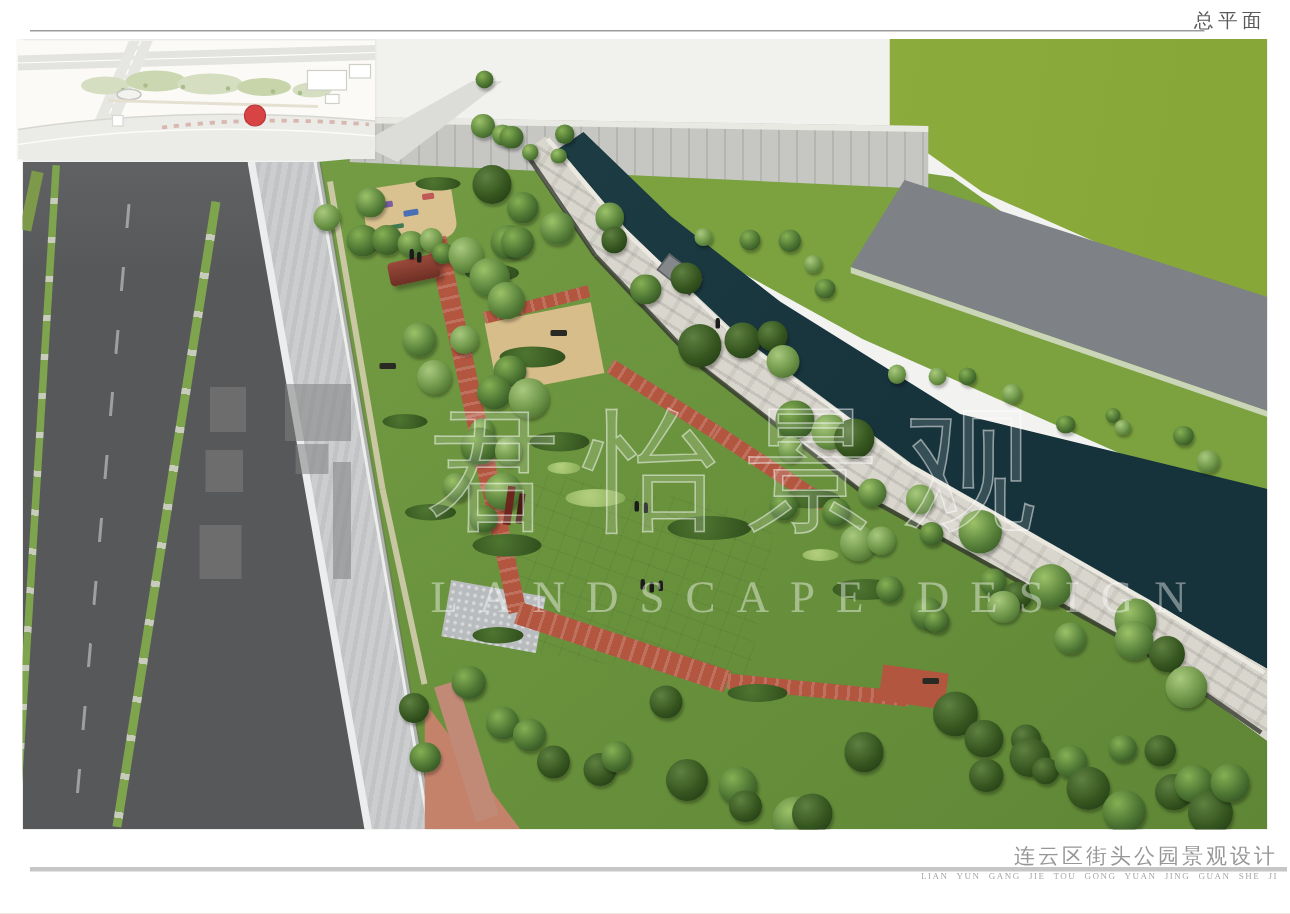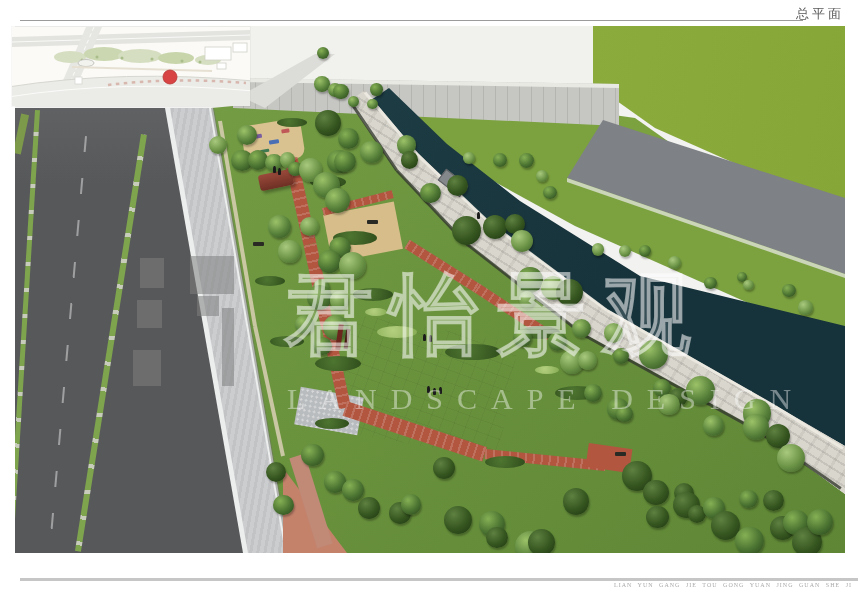--- a/index.html
+++ b/index.html
@@ -83,21 +83,21 @@
   .tree{position:absolute;border-radius:50%;box-shadow:1px 2px 2px rgba(0,0,0,.28);}
   .tree.t1{background:radial-gradient(circle at 35% 30%,#9cc268,#57803a 55%,#2e4d1e);}
   .tree.t2{background:radial-gradient(circle at 35% 30%,#86b054,#4a7231 55%,#27421a);}
   .tree.t3{background:radial-gradient(circle at 35% 30%,#a8c97e,#6b9346 55%,#3a5c26);}
   .tree.t4{background:radial-gradient(circle at 35% 30%,#5e8040,#35551f 55%,#1d3512);}
   .person{position:absolute;width:3px;height:7px;background:#1b1b1b;border-radius:40% 40% 20% 20%;}
   .bench{position:absolute;width:11px;height:4px;background:#2a2a24;border-radius:1px;}
   .pillar{position:absolute;transform:rotate(8deg);}
   
   .wm-block{position:absolute;background:rgba(128,128,128,.55);}
-  .wm-cn{position:absolute;left:270px;top:242px;font-size:88px;line-height:1.1;letter-spacing:18px;font-weight:bold;
+  .wm-cn{position:absolute;left:270px;top:242px;font-size:88px;line-height:1.1;letter-spacing:18px;font-weight:normal;
         color:rgba(255,255,255,.14);-webkit-text-stroke:1px rgba(255,255,255,.5);white-space:nowrap;}
   .wm-en{position:absolute;left:272px;top:356px;font-size:30px;letter-spacing:14px;color:rgba(255,255,255,.42);white-space:nowrap;}
   
   .inset{position:absolute;left:12px;top:27px;width:238px;height:79px;background:#fbfaf7;box-shadow:0 0 0 1px rgba(0,0,0,.03);}
   .inset svg{display:block;}
 </style>
 </head>
 <body>
 
 <div class="page">
@@ -353,14 +353,15 @@
       <rect x="193" y="20" width="26" height="13" fill="#ffffff" stroke="#cfcfc8" stroke-width="0.8"></rect>
       <rect x="221" y="16" width="14" height="9" fill="#ffffff" stroke="#cfcfc8" stroke-width="0.8"></rect>
       <rect x="205" y="36" width="9" height="6" fill="#ffffff" stroke="#cfcfc8" stroke-width="0.8"></rect>
       <rect x="63" y="50" width="7" height="7" fill="#ffffff" stroke="#d8d8d2" stroke-width="0.8"></rect>
       <path d="M 96 58 Q 160 50 234 56" stroke="#d8b7ae" stroke-width="2.5" stroke-dasharray="3.5 4.5" fill="none"></path>
       <circle cx="158" cy="50" r="7" fill="#d84444" stroke="#b83636" stroke-width="0.8"></circle>
     </svg>
   </div>
 
   <div class="bottom-rule"></div>
+  <div class="project-title">连云区街头公园景观设计</div>
   <div class="project-pinyin">LIAN YUN GANG JIE TOU GONG YUAN JING GUAN SHE JI</div>
 </div>
 
 </body></html>

